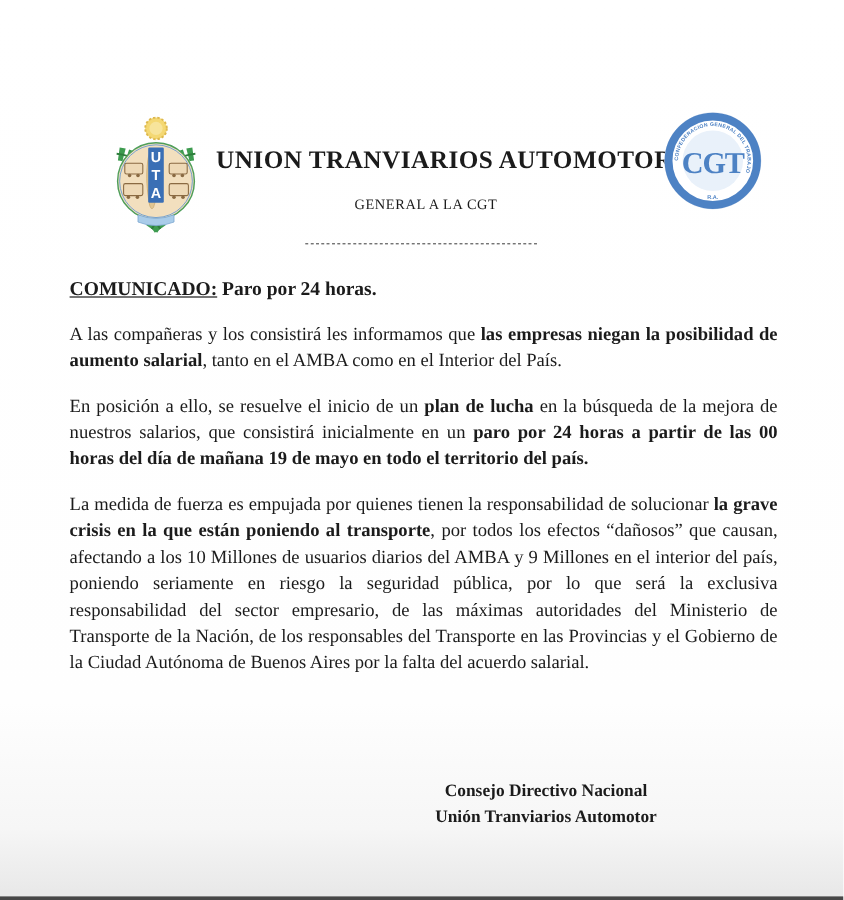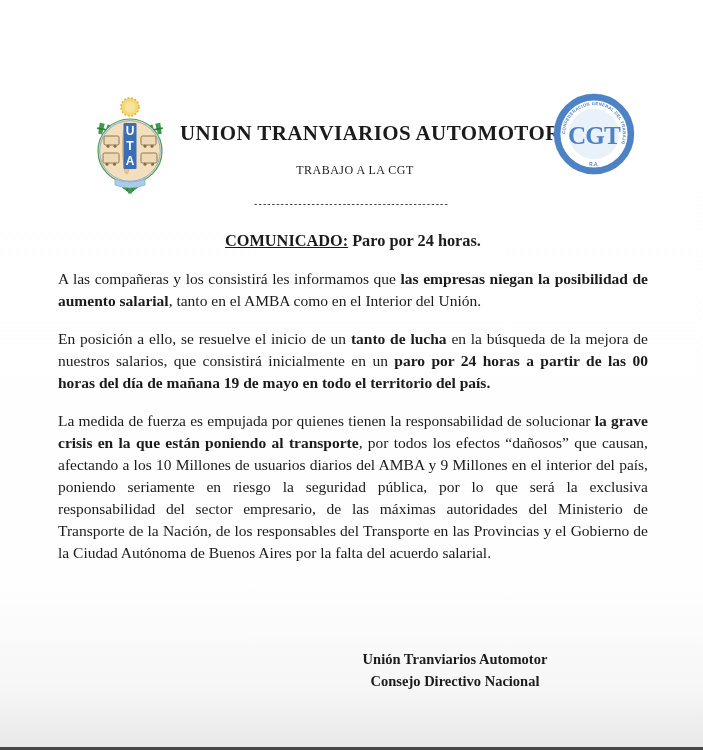--- a/index.html
+++ b/index.html
@@ -19,21 +19,21 @@
 
   .separator{
     position:absolute;top:198px;left:0;width:703px;text-align:center;
     font-family:"Liberation Sans",sans-serif;font-size:10px;letter-spacing:1.1px;color:#2c2c2c;
   }
 
   .doc-body{
     position:absolute;top:230px;left:58px;width:590px;
     font-size:15.5px;line-height:22px;text-align:justify;
   }
-  .heading{margin:0;font-size:16.3px;font-weight:bold;text-align:center;}
+  .heading{margin:0;font-size:16.3px;font-weight:bold;text-align:left;}
   .heading .u{text-decoration:underline;}
   p.para{margin:16px 0 0 0;}
   .b{font-weight:bold;}
 
   .signature{
     position:absolute;top:648px;left:305px;width:300px;
     text-align:center;font-weight:bold;font-size:14.5px;line-height:22px;
   }
 </style>
 </head>
@@ -80,21 +80,21 @@
         <text x="53" y="40">U</text>
         <text x="53" y="55">T</text>
         <text x="53" y="70">A</text>
       </g>
       <path d="M38 84 Q53 90 68 84 L68 90 Q53 96 38 90 Z" fill="#a9cce9" stroke="#7fa9d2" stroke-width="0.7"></path>
     </g>
   </svg>
 
   <div class="title-block">
     <div class="title">UNION TRANVIARIOS AUTOMOTOR</div>
-    <div class="subtitle">TRABAJO A LA CGT</div>
+    <div class="subtitle">GENERAL A LA CGT</div>
   </div>
 
   <svg class="cgt-logo" viewBox="0 0 90 90">
     <circle cx="45" cy="45" r="43" fill="#ffffff" stroke="#ccd8ea" stroke-width="0.6"></circle>
     <circle cx="45" cy="45" r="39.5" fill="none" stroke-width="7" stroke="#4d82c4"></circle>
     <circle cx="45" cy="45" r="27" fill="#e9f1fa"></circle>
     <defs>
       <path id="cgt-ring-path" d="M 45 45 m -31 0 a 31 31 0 1 1 62 0 a 31 31 0 1 1 -62 0" fill="none"></path>
     </defs>
     <text font-family="Liberation Sans, sans-serif" font-size="4.6" font-weight="bold" letter-spacing="0.3" fill="#4d82c4">
@@ -102,24 +102,24 @@
     </text>
     <text x="45" y="79" text-anchor="middle" font-family="Liberation Sans, sans-serif" font-size="5" font-weight="bold" fill="#4d82c4">R.A.</text>
     <text x="45" y="55.5" text-anchor="middle" font-family="Liberation Serif, serif" font-size="27" font-weight="bold" letter-spacing="-1" fill="#4d82c4">CGT</text>
   </svg>
 
   <div class="separator">--------------------------------------------</div>
 
   <div class="doc-body">
     <p class="heading"><span class="u">COMUNICADO:</span><span> Paro por 24 horas.</span></p>
 
-    <p class="para"><span>A las compañeras y los consistirá les informamos que </span><span class="b">las empresas niegan la posibilidad de aumento salarial</span><span>, tanto en el AMBA como en el Interior del Unión.</span></p>
-    <p class="para"><span>En posición a ello, se resuelve el inicio de un </span><span class="b">tanto de lucha</span><span> en la búsqueda de la mejora de nuestros salarios, que consistirá inicialmente en un </span><span class="b">paro por 24 horas a partir de las 00 horas del día de mañana 19 de mayo en todo el territorio del país.</span></p>
+    <p class="para"><span>A las compañeras y los consistirá les informamos que </span><span class="b">las empresas niegan la posibilidad de aumento salarial</span><span>, tanto en el AMBA como en el Interior del País.</span></p>
+    <p class="para"><span>En posición a ello, se resuelve el inicio de un </span><span class="b">plan de lucha</span><span> en la búsqueda de la mejora de nuestros salarios, que consistirá inicialmente en un </span><span class="b">paro por 24 horas a partir de las 00 horas del día de mañana 19 de mayo en todo el territorio del país.</span></p>
     <p class="para"><span>La medida de fuerza es empujada por quienes tienen la responsabilidad de solucionar </span><span class="b">la grave crisis en la que están poniendo al transporte</span><span>, por todos los efectos “dañosos” que causan, afectando a los 10 Millones de usuarios diarios del AMBA y 9 Millones en el interior del país, poniendo seriamente en riesgo la seguridad pública, por lo que será la exclusiva responsabilidad del sector empresario, de las máximas autoridades del Ministerio de Transporte de la Nación, de los responsables del Transporte en las Provincias y el Gobierno de la Ciudad Autónoma de Buenos Aires por la falta del acuerdo salarial.</span></p>
   </div>
 
   <div class="signature">
+    <div>Consejo Directivo Nacional</div>
     <div>Unión Tranviarios Automotor</div>
-    <div>Consejo Directivo Nacional</div>
   </div>
 
   <div class="bottom-edge"></div>
 </div>
 
 </body></html>

